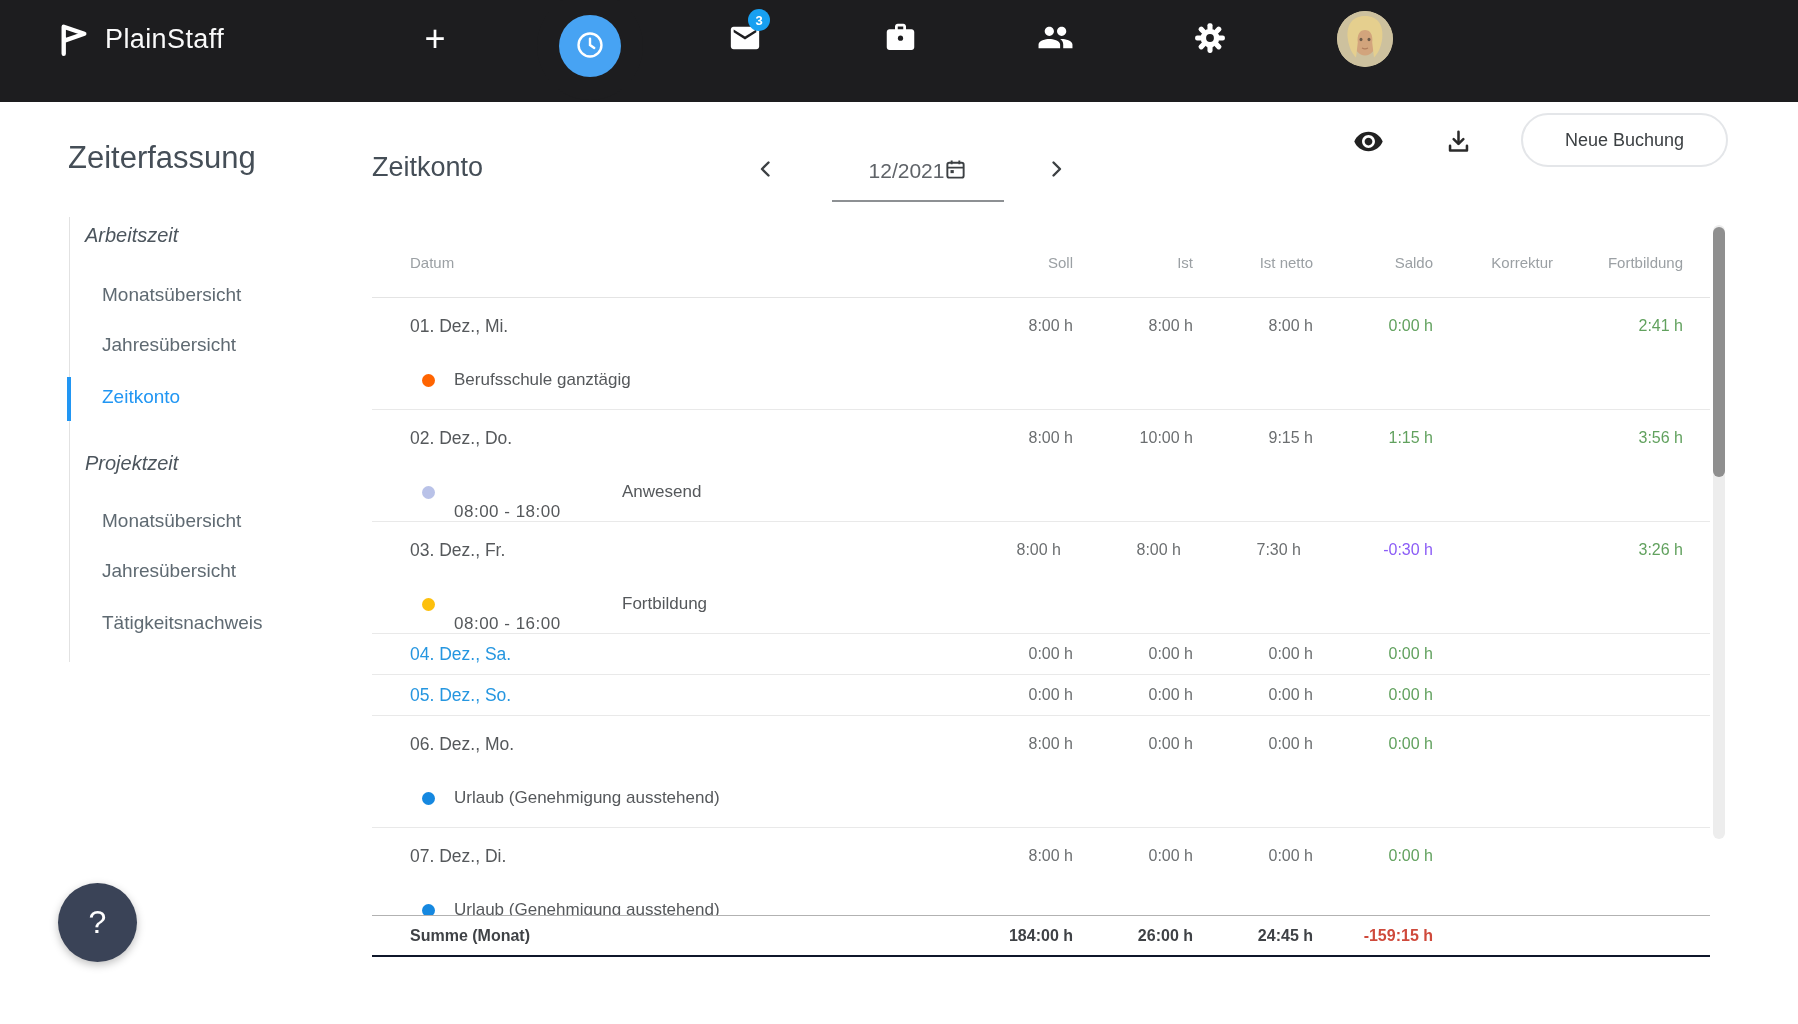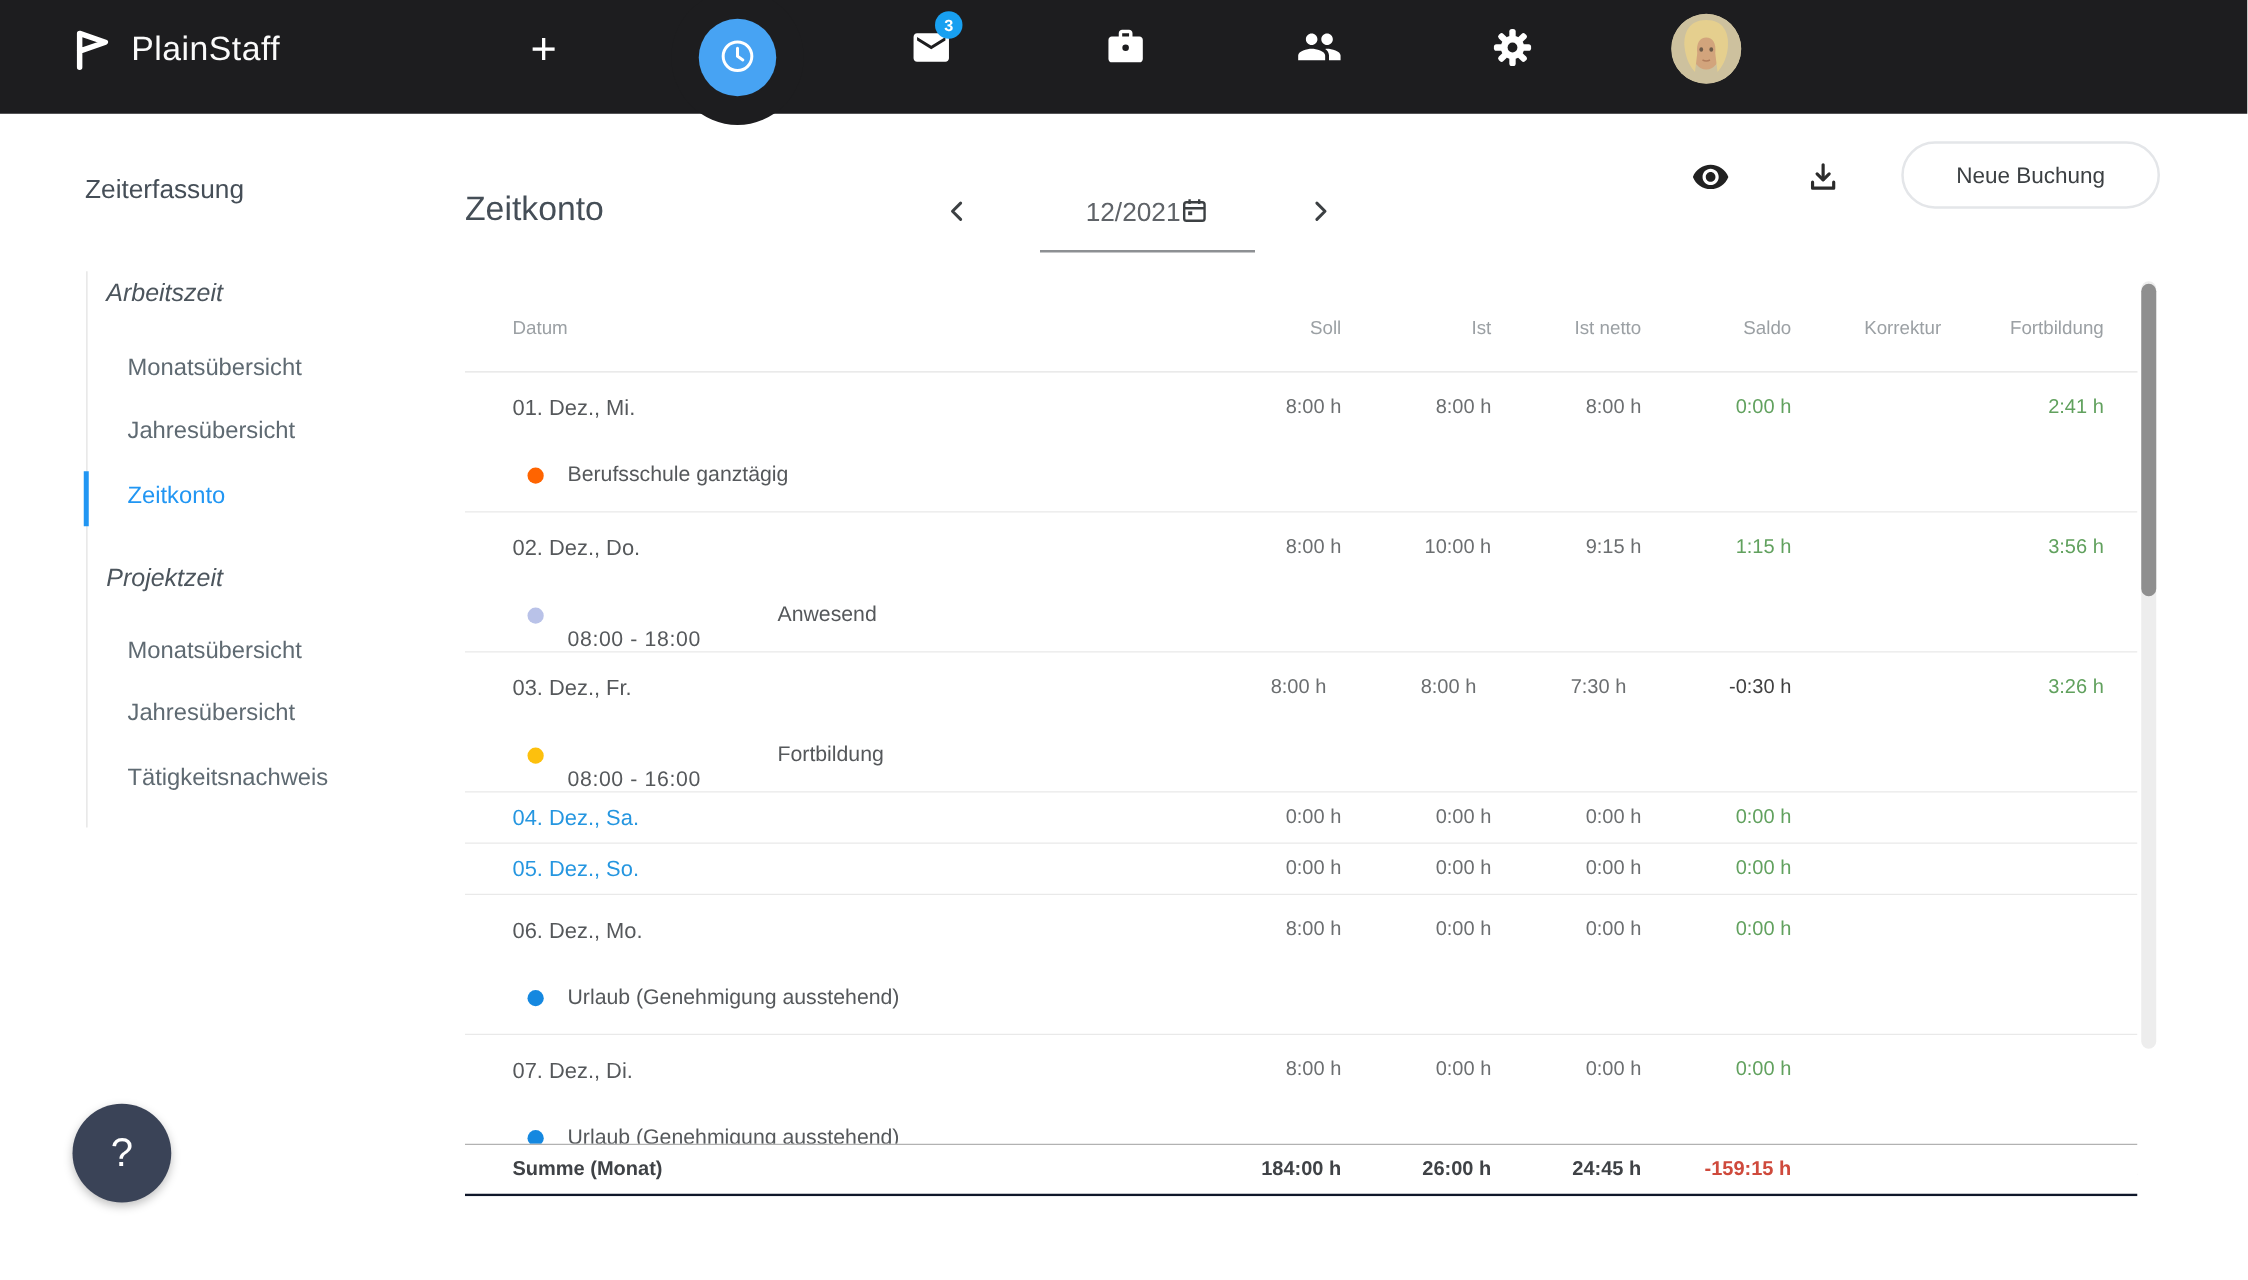--- a/index.html
+++ b/index.html
@@ -3,40 +3,40 @@
 <meta charset="utf-8">
 <style>
   html,body{margin:0;padding:0;}
   body{
     width:1798px;height:1024px;position:relative;overflow:hidden;
     background:#ffffff;
     font-family:"Liberation Sans","DejaVu Sans",sans-serif;
     -webkit-font-smoothing:antialiased;
   }
   
-  .topbar{position:absolute;left:0;top:0;width:1798px;height:91px;background:#1d1d1f;z-index:10;}
+  .topbar{position:absolute;left:0;top:0;width:1798px;height:102px;background:#1d1d1f;z-index:10;}
   .brand{position:absolute;left:56px;top:0;height:78px;display:flex;align-items:center;gap:13px;}
   .brand-name{color:#fafafa;font-size:27px;letter-spacing:.4px;}
   .notch{position:absolute;left:590px;top:-8px;width:106px;height:108px;border-radius:50%;
          background:#1d1d1f;transform:translateX(-50%);}
   .nav-btn{position:absolute;top:0;height:78px;width:80px;transform:translateX(-50%);
            display:flex;align-items:center;justify-content:center;background:none;border:none;
            padding:0;cursor:pointer;z-index:3;}
   .nb1{left:435px}.nb3{left:745px}.nb4{left:900px}.nb5{left:1055px}.nb6{left:1210px}.nb7{left:1365px}
   .plus-glyph{color:#fff;font-size:36px;font-weight:400;line-height:1;}
   .active-circle{position:absolute;left:590px;top:15px;width:62px;height:62px;border-radius:50%;
            background:#47a3f3;transform:translateX(-50%);display:flex;align-items:center;
            justify-content:center;border:none;cursor:pointer;z-index:4;padding:0;}
   .badge{position:absolute;top:9px;left:43px;min-width:22px;height:22px;border-radius:11px;
          background:#18a0f1;color:#fff;font-size:13px;font-weight:bold;display:flex;
          align-items:center;justify-content:center;padding:0 4px;box-sizing:border-box;}
   .avatar-wrap{width:56px;height:56px;border-radius:50%;overflow:hidden;background:#cfc3a0;}
   
   .sidebar-title{position:absolute;left:68px;top:140px;margin:0;font-weight:400;
-                 font-size:21px;color:#454e57;}
+                 font-size:31px;color:#454e57;}
   .side-rail{position:absolute;left:69px;top:217px;width:1px;height:445px;background:#e2e2e2;}
   .side-active-bar{position:absolute;left:67px;top:377px;width:4px;height:44px;background:#2196f3;}
   .s-sec{position:absolute;left:85px;font-size:20px;color:#4c555d;cursor:default;font-style:italic;}
   .s-item{position:absolute;left:102px;font-size:19px;color:#5f6a72;cursor:pointer;}
   .s-item.active{color:#2196f3;}
   
   .main-title{position:absolute;left:372px;top:152px;margin:0;font-weight:400;
               font-size:27px;color:#454e57;}
   .chev-btn{position:absolute;width:40px;height:40px;top:150px;background:none;border:none;
             cursor:pointer;display:flex;align-items:center;justify-content:center;padding:0;}
@@ -63,21 +63,21 @@
         padding-right:27px;cursor:pointer;}
   .trow.with-detail{height:112px;}
   .trow.compact{height:41px;}
   .trow-main{display:flex;align-items:center;height:56px;}
   .trow.compact .trow-main{height:40px;}
   .cell-date{flex:1;font-size:17.5px;color:#55585b;}
   .cell-date.blue{color:#2596e0;}
   .val{width:120px;text-align:right;font-size:16px;color:#6b6e70;}
   .val.konto{width:130px;}
   .val.green{color:#61a15e;}
-  .val.red{color:#404040;padding-left:12px;}
+  .val.red{color:#8b5cf6;padding-left:12px;}
   .trow-detail{display:flex;align-items:center;height:40px;margin-top:6px;padding-left:12px;}
   .dot{width:13px;height:13px;border-radius:50%;margin-right:19px;flex:none;}
   .range{width:168px;font-size:17px;color:#55585b;letter-spacing:.5px;margin-top:40px;}
   .dlabel{font-size:17px;color:#55585b;}
   .summary{position:absolute;left:0;right:0;bottom:0;height:42px;background:#fff;z-index:2;
            border-top:1px solid #b2b2b2;border-bottom:2px solid #0f172a;display:flex;
            align-items:center;padding-left:38px;padding-right:27px;box-sizing:border-box;}
   .sum{font-weight:bold;font-size:16px;color:#3f4246;}
   .sum.red{color:#cf4a3c;}
   

